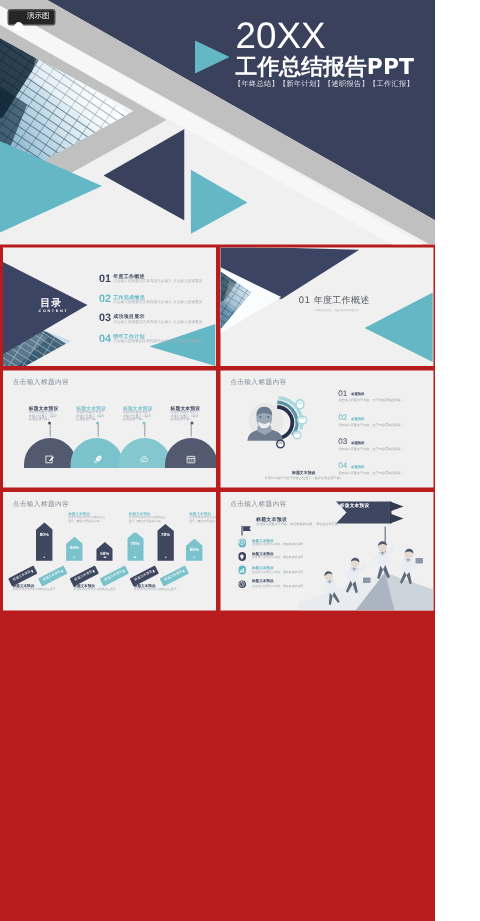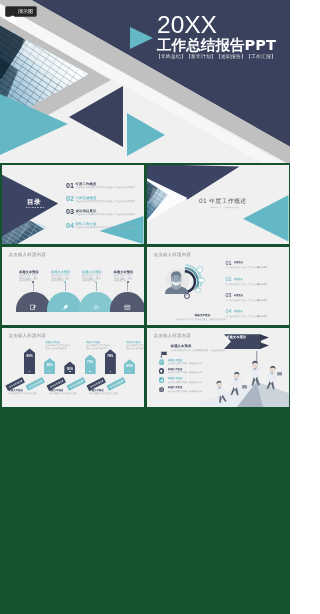--- a/index.html
+++ b/index.html
@@ -1,18 +1,18 @@
 <!DOCTYPE html>
 <html><head>
 <meta charset="utf-8">
 <style>
   html,body{margin:0;padding:0;background:#fff;}
   body{width:290px;height:614px;overflow:hidden;
        font-family:"Liberation Sans","DejaVu Sans",sans-serif;}
-  .page{position:relative;width:290px;height:614px;background:#14532d;}
+  .page{position:relative;width:290px;height:614px;background:#b91c1c;}
   .slide{position:absolute;overflow:hidden;background:#f0f0f0;}
   .s-hero{left:0;top:0;width:290px;height:162.5px;}
   .abs{position:absolute;}
   .g{width:142px;height:78.7px;}
   .c1{left:1.5px;} .c2{left:146.5px;}
   .r1{top:165px;} .r2{top:246.5px;} .r3{top:328px;}
   .c-item{display:flex;align-items:center;height:13.2px;}
   .c-num{font-size:7.2px;font-weight:bold;color:#3f4760;line-height:8px;width:9.5px;}
   .c-item.teal .c-num{color:#64b8c5;}
   .c-body{display:flex;flex-direction:column;justify-content:center;}

